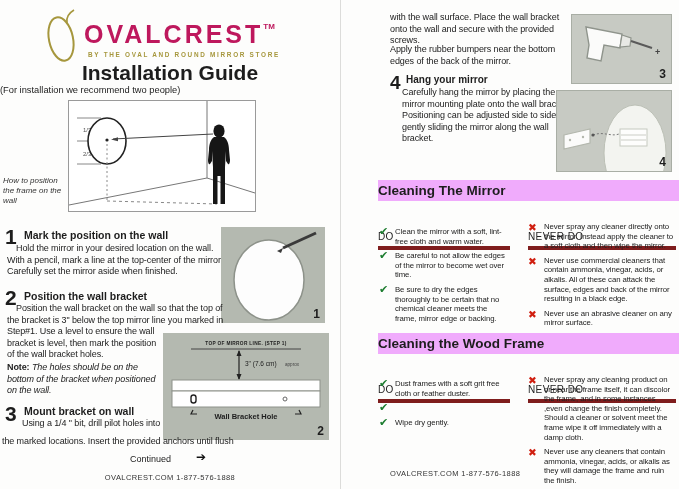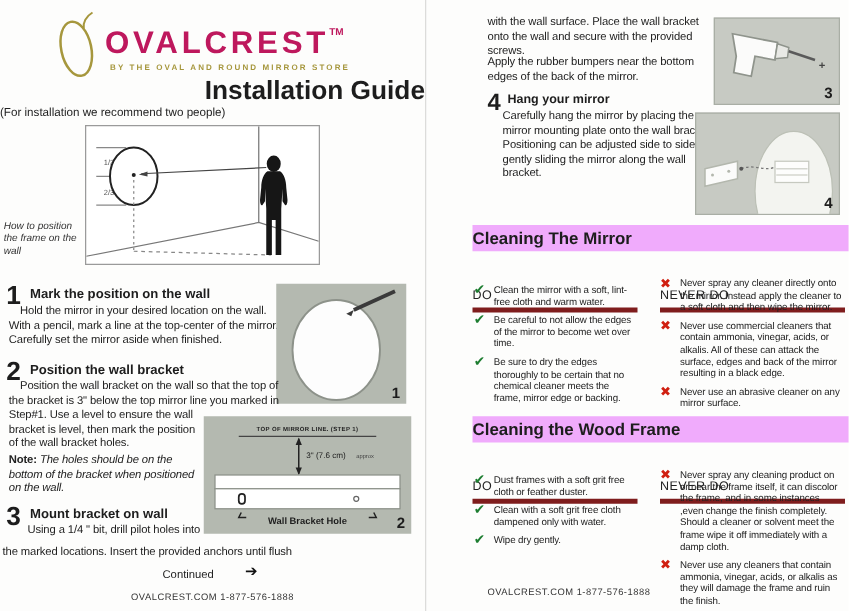--- a/index.html
+++ b/index.html
@@ -12,21 +12,21 @@
 
   
   .page-divider { left:340px; top:0; width:1px; height:489px; background:#dcdcda; }
 
   
   .wordmark { left:84px; top:20px; font-size:25px; font-weight:bold; letter-spacing:3px; color:#be185d; }
   .wordmark sup { font-size:8px; letter-spacing:0; vertical-align:14px; }
   .tagline { left:88px; top:51px; font-size:6.4px; font-weight:bold; letter-spacing:1.7px; color:#a6973d; }
 
   
-  .doc-title { left:0; top:61px; width:340px; text-align:right; font-size:21px; font-weight:bold; color:#1d1d1d; }
+  .doc-title { left:0; top:61px; width:340px; text-align:center; font-size:21px; font-weight:bold; color:#1d1d1d; }
   .doc-subtitle { left:0; top:85px; width:340px; text-align:left; font-size:9.3px; color:#222; }
 
   .diagram-box { left:68px; top:100px; width:188px; height:112px; border:1px solid #9a9a9a; background:#fff; }
   .diagram-caption { left:3px; top:176px; width:66px; font-size:8px; font-style:italic; color:#333; line-height:10px; }
 
   .stepnum { font-size:21px; font-weight:bold; color:#1d1d1d; }
   .stephead { font-size:10.5px; font-weight:bold; color:#1d1d1d; }
   .bodytxt { font-size:9px; line-height:11.5px; color:#222; letter-spacing:-0.1px; }
   .notelbl { font-weight:bold; }
   .italic { font-style:italic; }
@@ -114,21 +114,21 @@
     </svg>
     <span class="fig-num">1</span>
   </div>
 
   <div class="abs stepnum" style="left:5px; top:286px;">2</div>
   <div class="abs stephead" style="left:24px; top:290px;">Position the wall bracket</div>
   <div class="abs bodytxt" style="left:7px; top:303px; width:226px; text-indent:9px;">Position the wall bracket on the wall so that the top of the bracket is 3" below the top mirror line you marked in</div>
   <div class="abs bodytxt" style="left:7px; top:326px; width:152px;">Step#1. Use a level to ensure the wall bracket is level, then mark the position of the wall bracket holes.</div>
   <div class="abs bodytxt" style="left:7px; top:362px; width:155px;"><span class="notelbl">Note:</span> <span class="italic">The holes should be on the bottom of the bracket when positioned on the wall.</span></div>
 
-  <div class="abs figure" style="left:163px; top:333px; width:166px; height:94px;">
+  <div class="abs figure" style="left:163px; top:333px; width:166px; height:107px;">
     <svg width="166" height="93" viewBox="0 0 166 93">
       <text x="83" y="12" font-size="4.8" letter-spacing="0.3" text-anchor="middle" fill="#222" font-weight="bold">TOP OF MIRROR LINE. (STEP 1)</text>
       <line x1="28" y1="16" x2="138" y2="16" stroke="#444" stroke-width="1"></line>
       <line x1="76" y1="18" x2="76" y2="46" stroke="#222" stroke-width="1.2"></line>
       <polygon points="76,17 73.5,23 78.5,23" fill="#222"></polygon>
       <polygon points="76,47 73.5,41 78.5,41" fill="#222"></polygon>
       <text x="82" y="33" font-size="6.5" fill="#222">3" (7.6 cm)</text>
       <text x="122" y="33" font-size="4.6" fill="#444">approx</text>
       <rect x="9" y="47" width="148" height="11" fill="#fff" stroke="#8d928a" stroke-width="1"></rect>
       <rect x="9" y="58" width="148" height="16" fill="#fff" stroke="#8d928a" stroke-width="1"></rect>
@@ -225,21 +225,20 @@
   <div class="abs colhead" style="left:378px; top:356px; width:132px;">DO</div>
   <div class="abs colhead" style="left:528px; top:356px; width:148px;">NEVER DO</div>
 
   <div class="abs clean-col" style="left:379px; top:379px; width:128px;">
     <div class="clean-item">
         <span class="chk">✔</span>
         <span class="itxt">Dust frames with a soft grit free cloth or feather duster.</span>
       </div>
     <div class="clean-item">
         <span class="chk">✔</span>
-        <span class="itxt">Clean with a soft grit free cloth dampened only with water.</span>
       </div>
     <div class="clean-item">
         <span class="chk">✔</span>
         <span class="itxt">Wipe dry gently.</span>
       </div>
   </div>
   <div class="abs clean-col" style="left:528px; top:375px; width:148px;">
     <div class="clean-item">
         <span class="xmk">✖</span>
         <span class="itxt">Never spray any cleaning product on or near the frame itself, it can discolor the frame, and in some instances ,even change the finish completely. Should a cleaner or solvent meet the frame wipe it off immediately with a damp cloth.</span>

